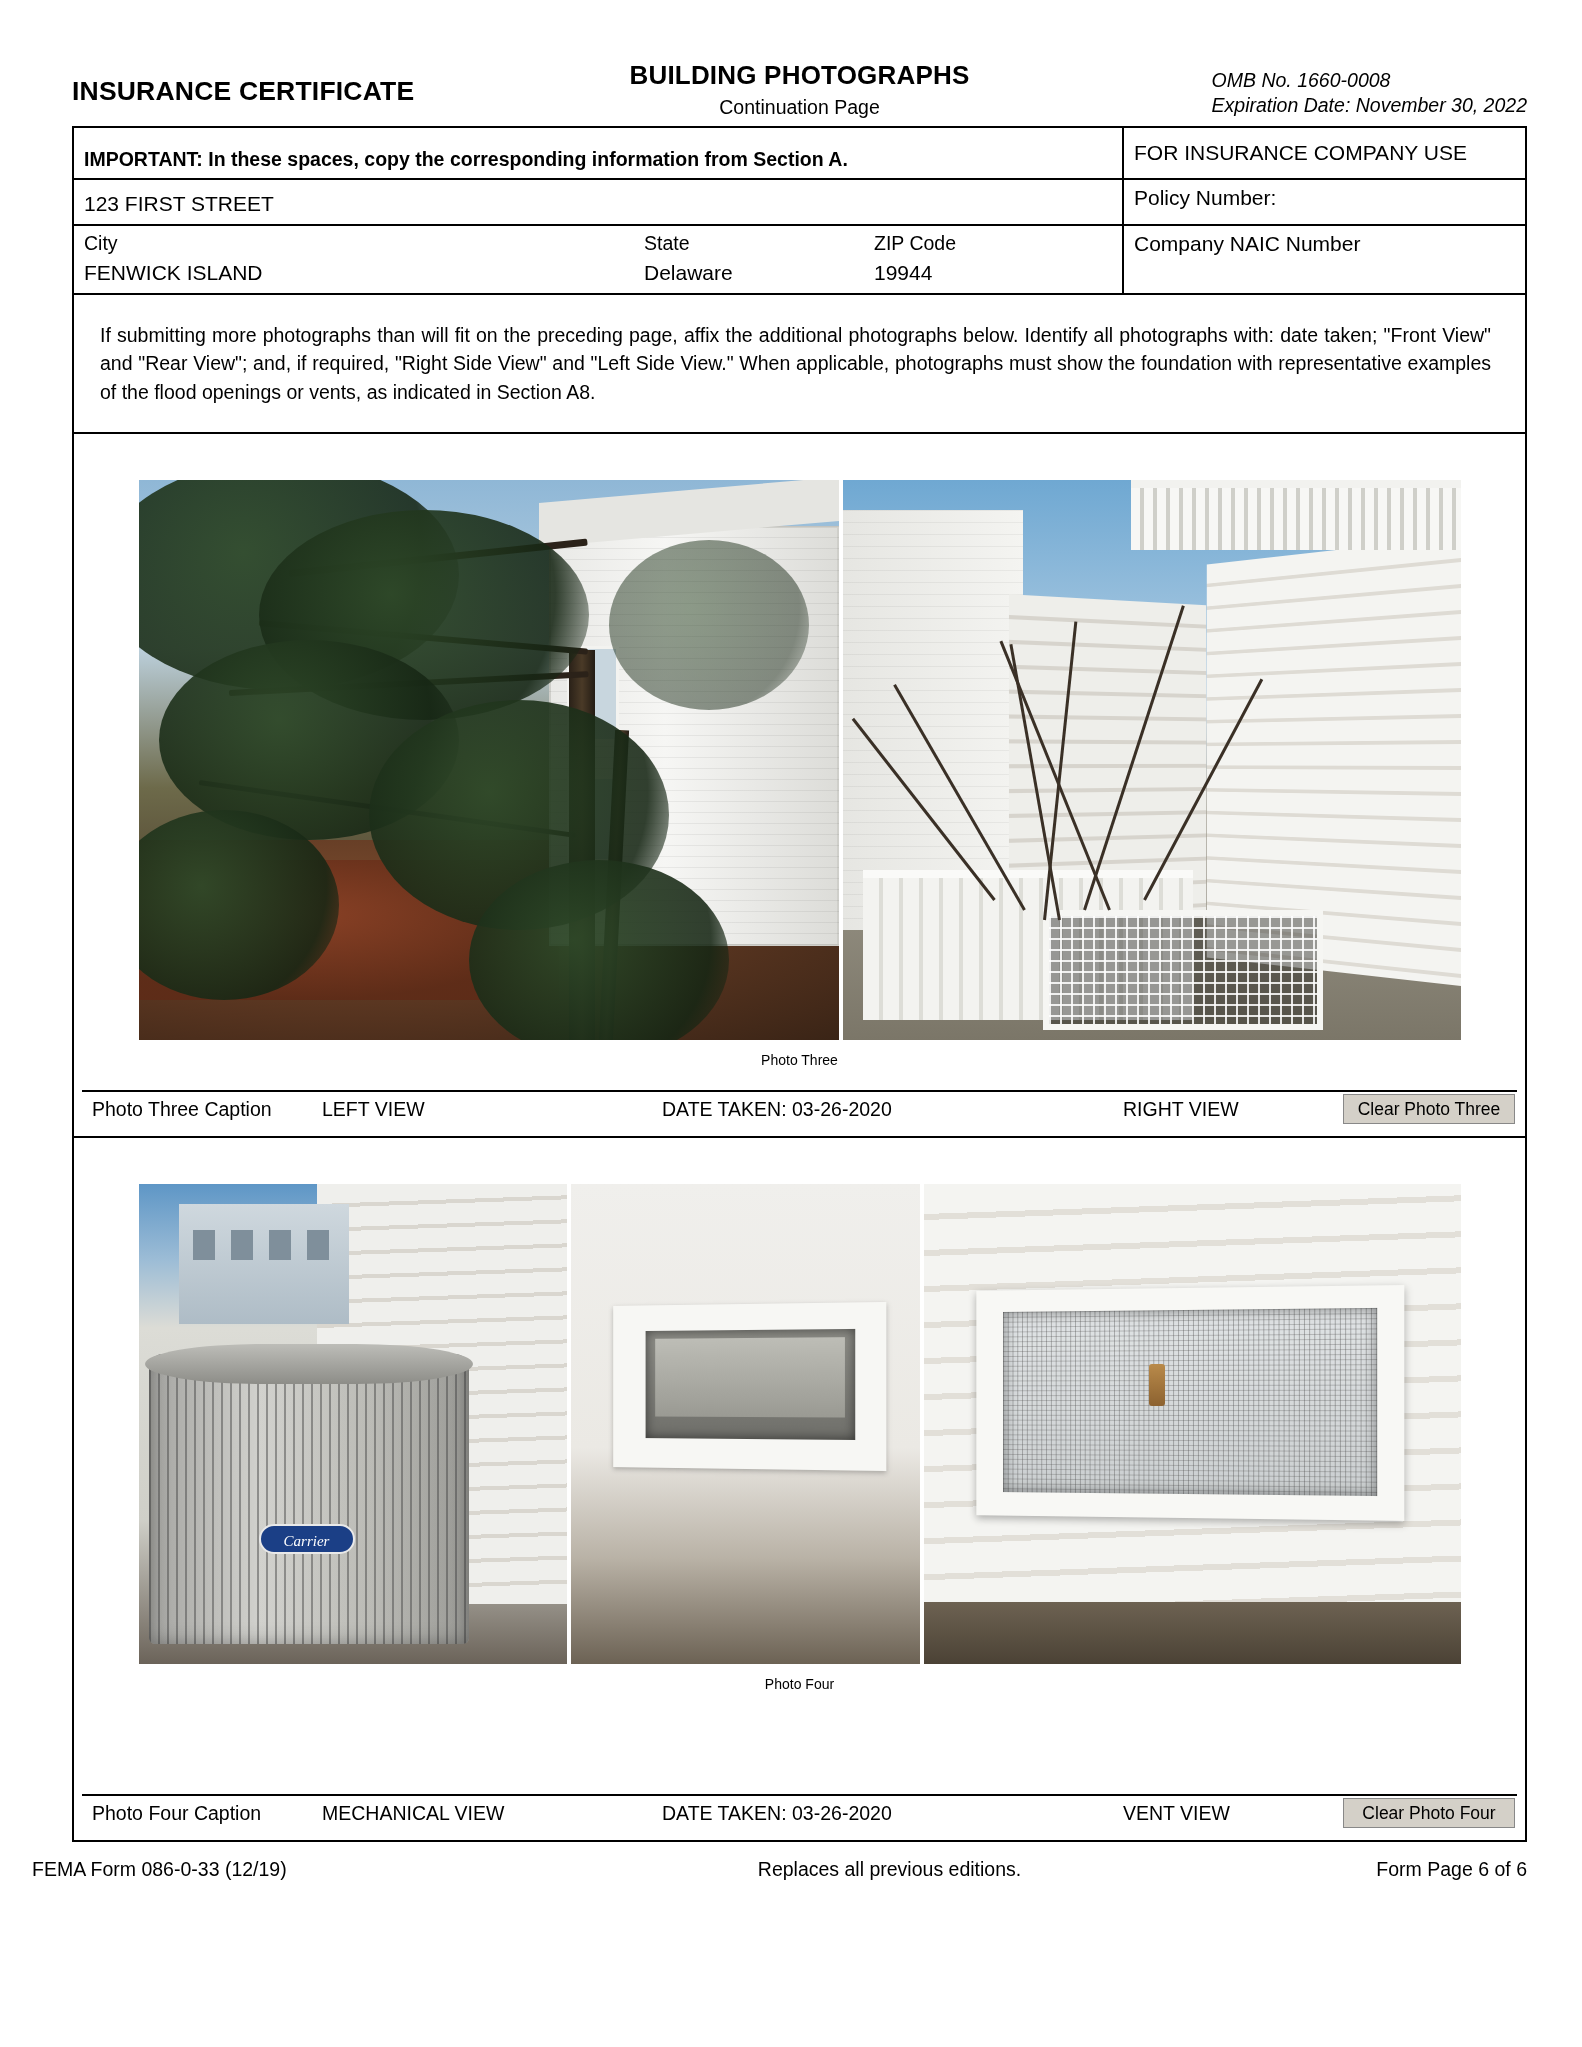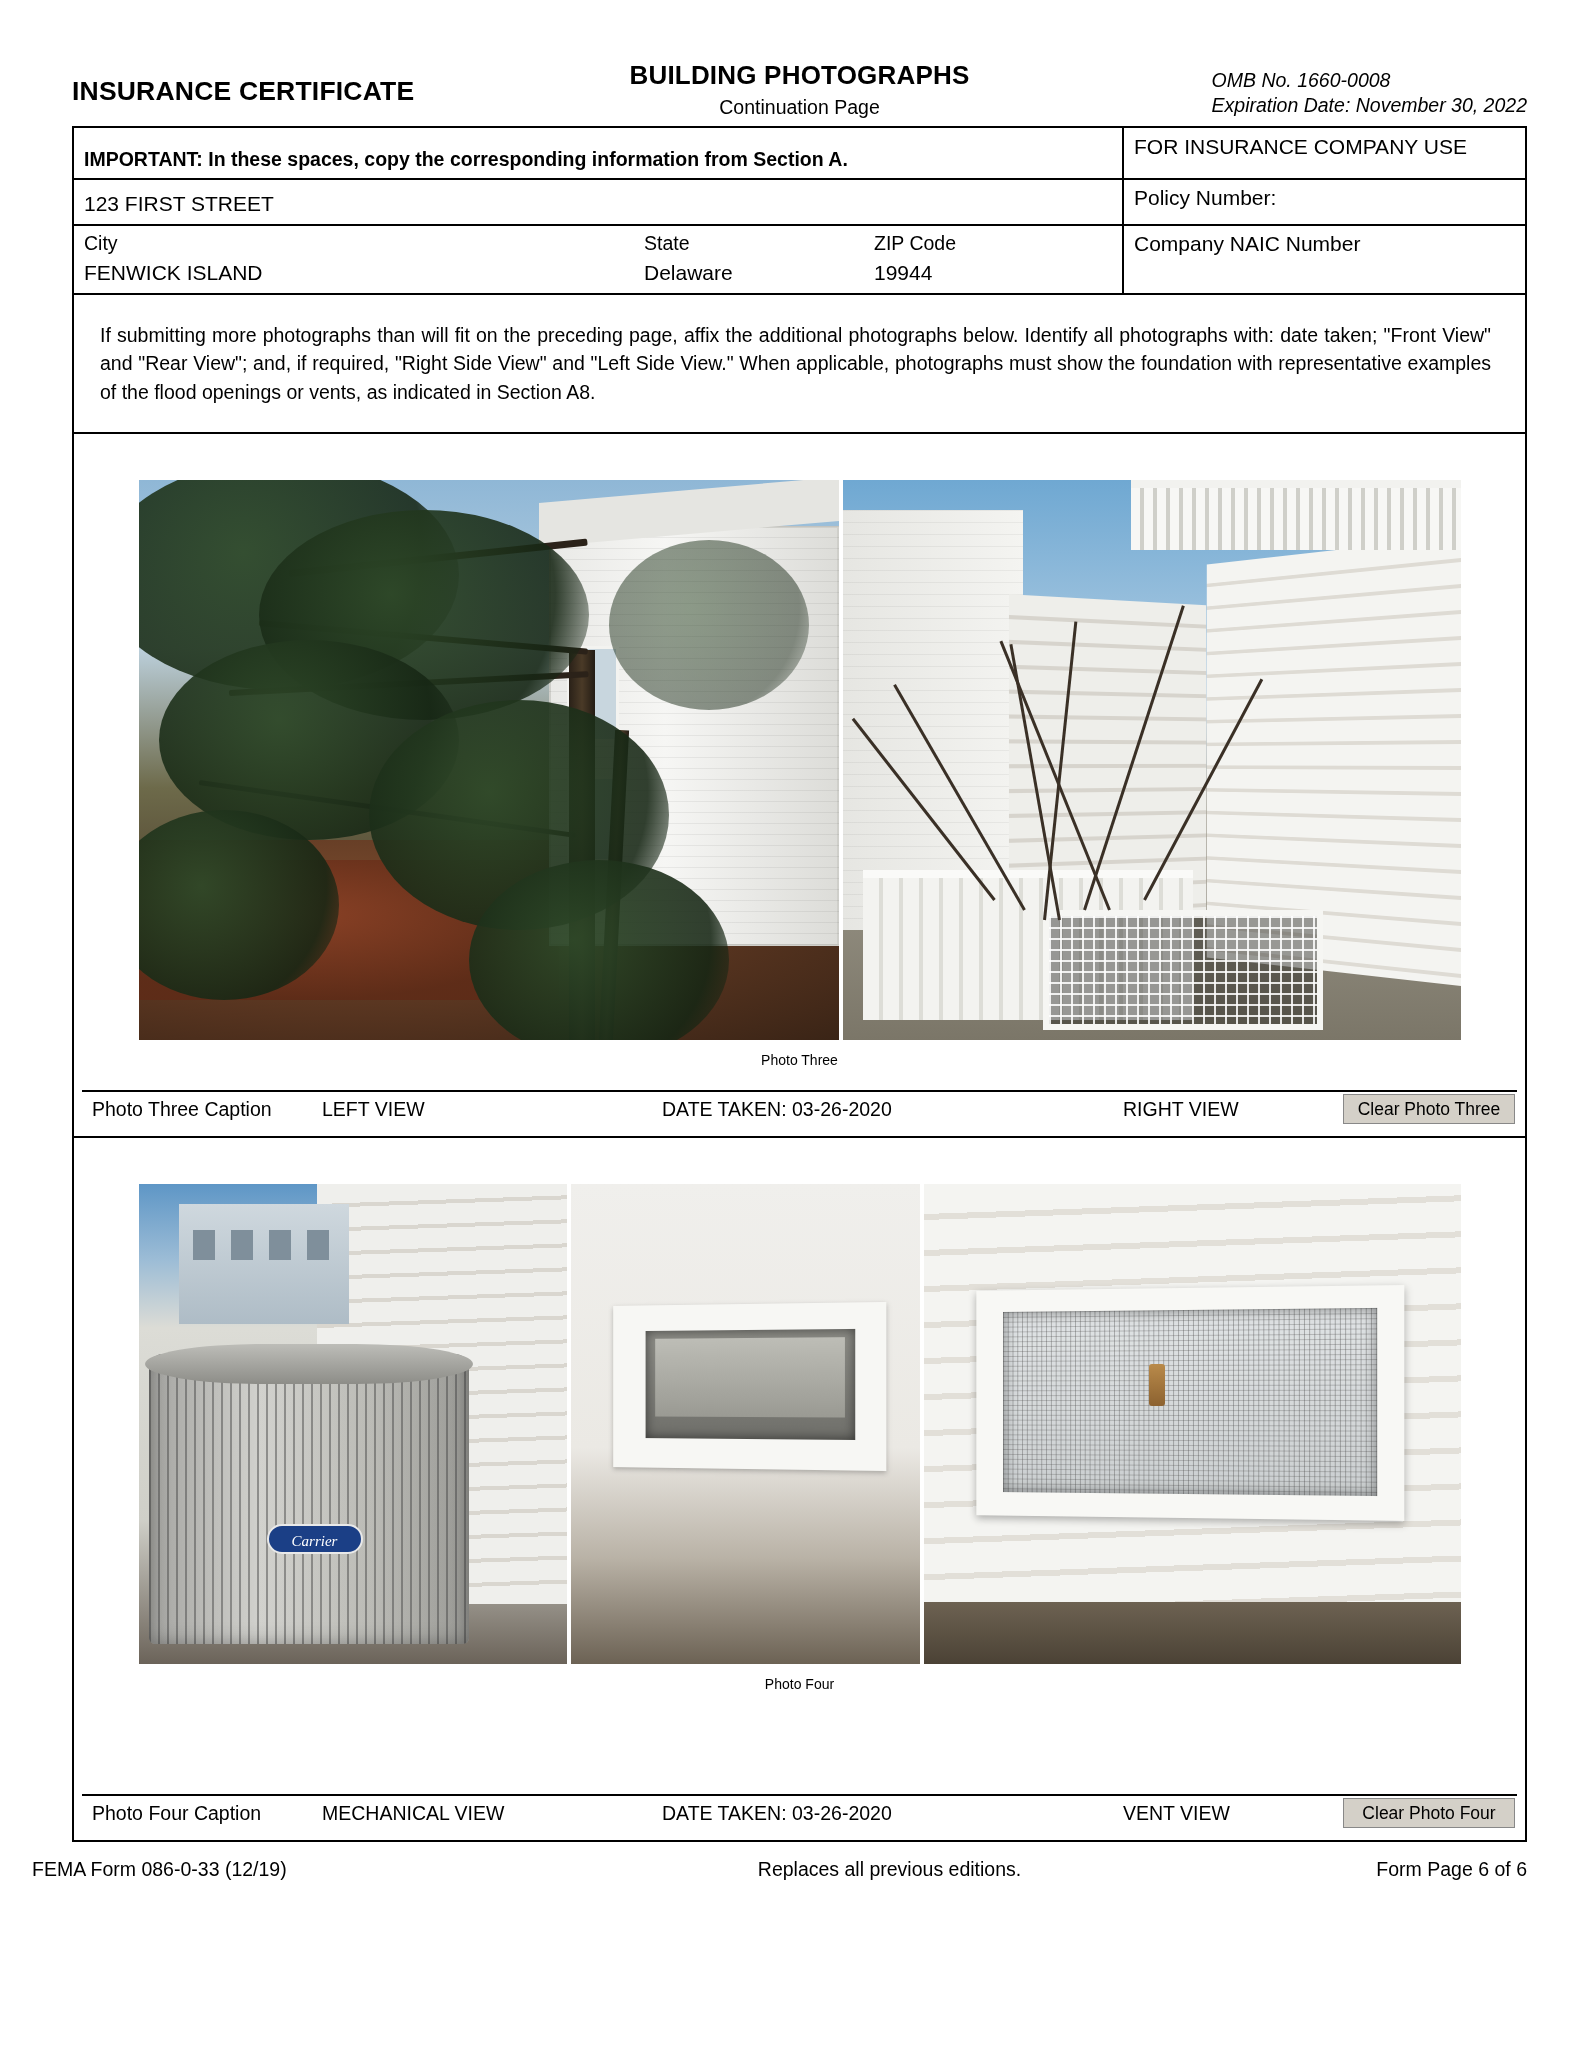--- a/index.html
+++ b/index.html
@@ -70,21 +70,21 @@
     flex: 0 0 1050px;
     border-right: 2px solid #000;
     border-bottom: 2px solid #000;
     padding: 20px 10px 7px 10px;
     font-size: 19.5px;
     font-weight: bold;
   }
   .important-right {
     flex: 1 1 auto;
     border-bottom: 2px solid #000;
-    padding: 7px 10px;
+    padding: 13px 10px;
     font-size: 21px;
   }
 
   .addr-row { display: flex; }
   .addr-left {
     flex: 0 0 1050px;
     border-right: 2px solid #000;
     border-bottom: 2px solid #000;
     padding: 6px 10px 8px 10px;
   }
@@ -294,21 +294,21 @@
       repeating-linear-gradient(90deg, rgba(90,90,90,.55) 0 2px, rgba(225,225,225,.15) 2px 9px),
       linear-gradient(90deg,#9a9a96,#cfcfca 35%,#b4b4ae 70%,#8d8d88);
     box-shadow: inset 0 0 20px rgba(0,0,0,.35);
   }
   .p4a .unit-top {
     position: absolute; left: 6px; bottom: 280px; width: 328px; height: 40px;
     border-radius: 50% / 70%;
     background: linear-gradient(#bdbdb8,#8d8d88);
   }
   .p4a .badge {
-    position: absolute; left: 128px; bottom: 110px; width: 96px; height: 30px;
+    position: absolute; left: 120px; bottom: 110px; width: 96px; height: 30px;
     border-radius: 15px; background: #1b3f86; color: #fff;
     font-size: 15px; font-style: italic; text-align: center; line-height: 30px;
     font-family: "Liberation Serif", serif;
     border: 2px solid #e9e9e9;
   }
 
   
   .p4b { width: 350px; height: 480px; background: linear-gradient(#f0efec 0%, #ebe9e4 55%, #b9b2a6 78%, #6c6254 100%); }
   .p4b .frame {
     position: absolute; left: 38px; top: 120px; width: 275px; height: 165px;

